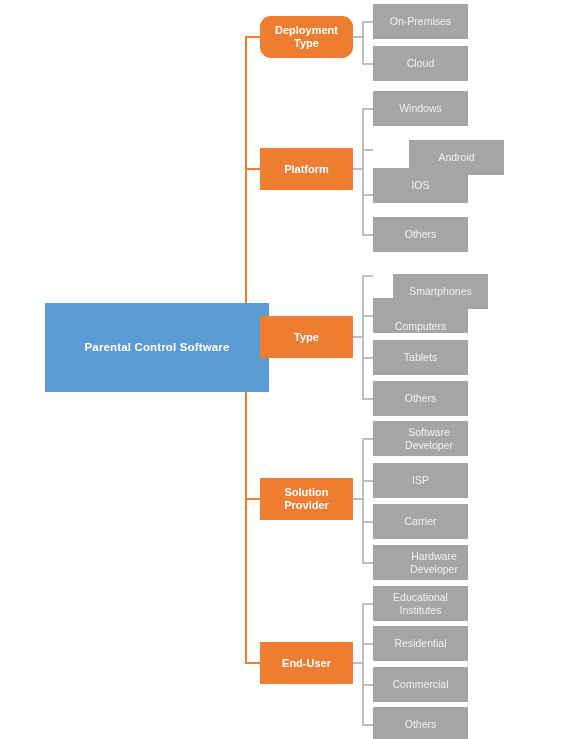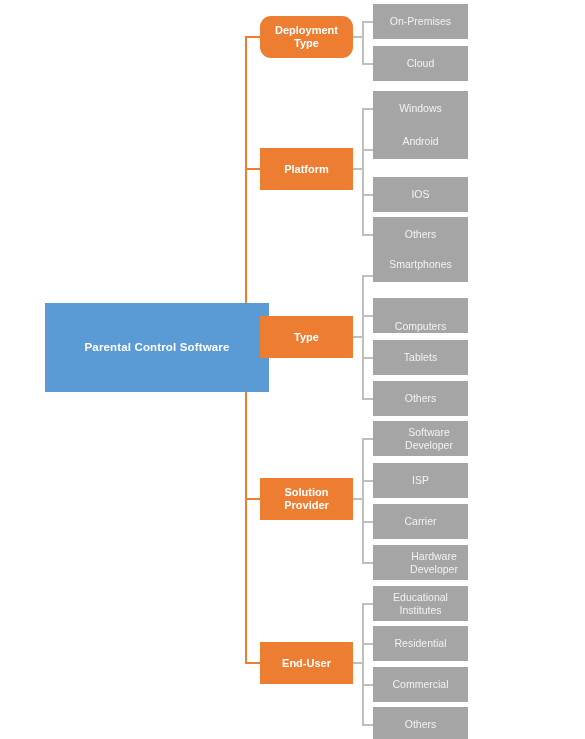--- a/index.html
+++ b/index.html
@@ -189,31 +189,31 @@
   <div class="leaf-node" style="top:4px;">
     <span class="label">On-Premises</span>
   </div>
   <div class="leaf-node" style="top:46px;">
     <span class="label">Cloud</span>
   </div>
 
   <div class="leaf-node" style="top:91px;">
     <span class="label">Windows</span>
   </div>
-  <div class="leaf-node" style="top:124px;">
+  <div class="leaf-node" style="top:140px;margin-left:36px;">
     <span class="label">Android</span>
   </div>
-  <div class="leaf-node" style="top:177px;">
+  <div class="leaf-node" style="top:168px;">
     <span class="label">IOS</span>
   </div>
   <div class="leaf-node" style="top:217px;">
     <span class="label">Others</span>
   </div>
 
-  <div class="leaf-node" style="top:247px;">
+  <div class="leaf-node" style="top:274px;margin-left:20px;">
     <span class="label">Smartphones</span>
   </div>
   <div class="leaf-node" style="top:298px;align-items:flex-end;">
     <span class="label">Computers</span>
   </div>
   <div class="leaf-node" style="top:340px;">
     <span class="label">Tablets</span>
   </div>
   <div class="leaf-node" style="top:381px;">
     <span class="label">Others</span>

